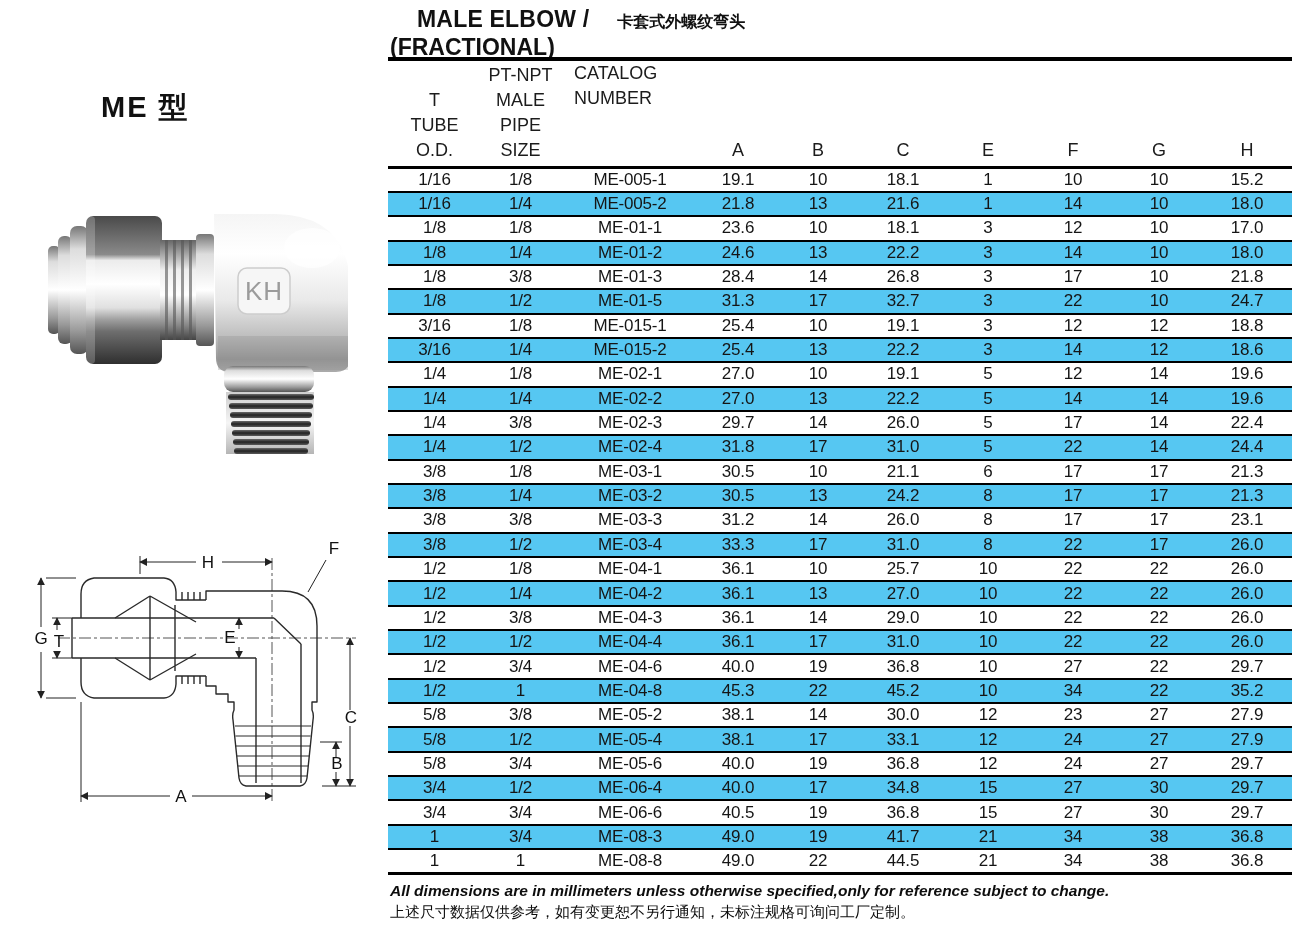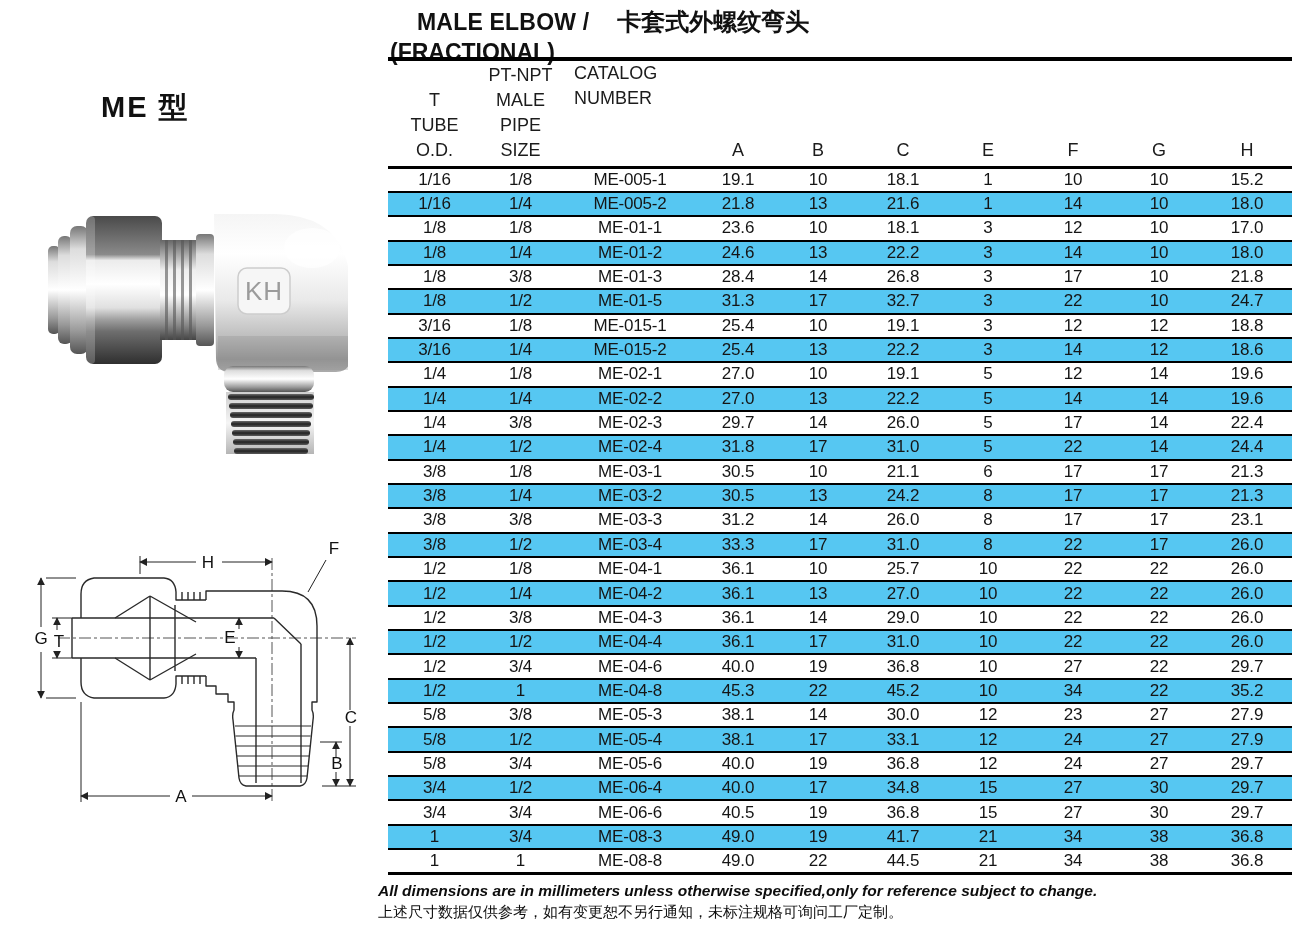--- a/index.html
+++ b/index.html
@@ -3,21 +3,21 @@
 <meta charset="utf-8">
 <style>
   html,body{margin:0;padding:0;background:#fff;}
   body{width:1292px;height:925px;position:relative;overflow:hidden;
        font-family:"Liberation Sans","DejaVu Sans",sans-serif;color:#111;}
 
   
   .title-block{position:absolute;left:390px;top:6px;}
   .title-line1{display:flex;align-items:baseline;gap:28px;margin-left:27px;}
   .title-en{font-size:23px;font-weight:bold;letter-spacing:.2px;}
-  .title-zh{font-size:24px;font-weight:bold;}
+  .title-zh{font-size:16px;font-weight:bold;}
   .title-sub{font-size:23px;font-weight:bold;margin-top:1px;}
 
   .model-label{position:absolute;left:66px;top:88px;font-size:29px;font-weight:bold;letter-spacing:2px;margin-left:35px;}
 
   
   .table-wrap{position:absolute;left:388px;top:57px;width:904px;}
   table.spec{border-collapse:collapse;width:904px;table-layout:fixed;
              border-top:4px solid #000;}
   table.spec thead th{font-weight:normal;font-size:18px;color:#1c1c1c;padding:0;}
   thead tr{height:104px;}
@@ -26,21 +26,21 @@
   .hcell.top{justify-content:flex-start;}
   .hline{line-height:25px;text-align:center;}
   .th-catalog .hline{text-align:left;padding-left:14px;}
   tbody td{font-size:17px;text-align:center;padding:0;border-bottom:2px solid #000;
            color:#151515;letter-spacing:-0.2px;white-space:nowrap;}
   tbody tr{height:24.35px;margin-top:24px;}
   tbody tr:nth-child(even){background:var(--hl,#56C7F2);}
   tbody tr:last-child td{border-bottom:3px solid #000;}
 
   
-  .footer{position:absolute;left:378px;top:880px;width:900px;}
+  .footer{position:absolute;left:390px;top:880px;width:900px;}
   .note-en{font-style:italic;font-weight:600;font-size:15.5px;line-height:21px;color:#0d0d0d;}
   .note-zh{font-size:15px;line-height:22px;color:#0d0d0d;}
 
   
   .photo{position:absolute;left:18px;top:210px;}
   .diagram{position:absolute;left:10px;top:530px;}
   svg text{font-family:"Liberation Sans","DejaVu Sans",sans-serif;}
 </style>
 </head>
 <body>
@@ -539,21 +539,21 @@
           <td>22</td>
           <td>45.2</td>
           <td>10</td>
           <td>34</td>
           <td>22</td>
           <td>35.2</td>
         </tr>
         <tr>
           <td>5/8</td>
           <td>3/8</td>
-          <td>ME-05-3</td>
+          <td>ME-05-2</td>
           <td>38.1</td>
           <td>14</td>
           <td>30.0</td>
           <td>12</td>
           <td>23</td>
           <td>27</td>
           <td>27.9</td>
         </tr>
         <tr>
           <td>5/8</td>

